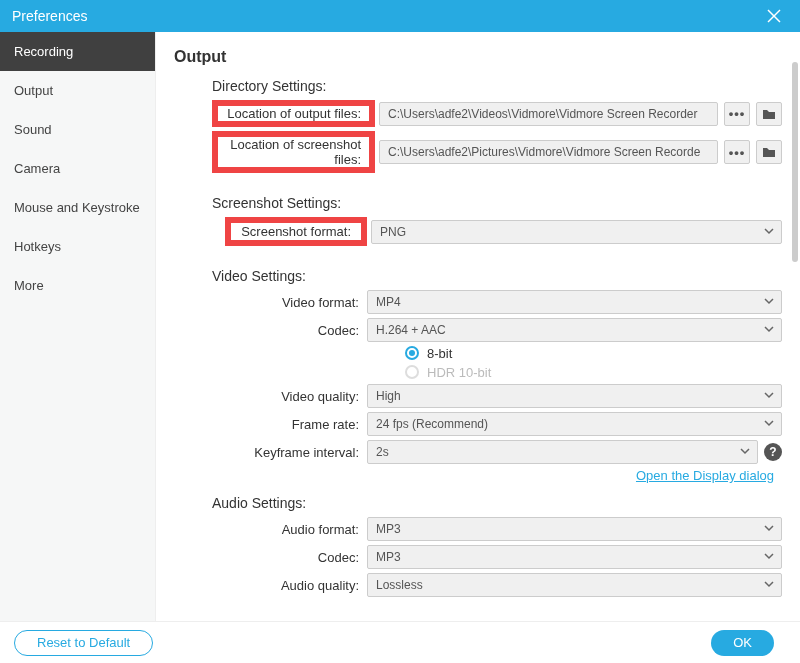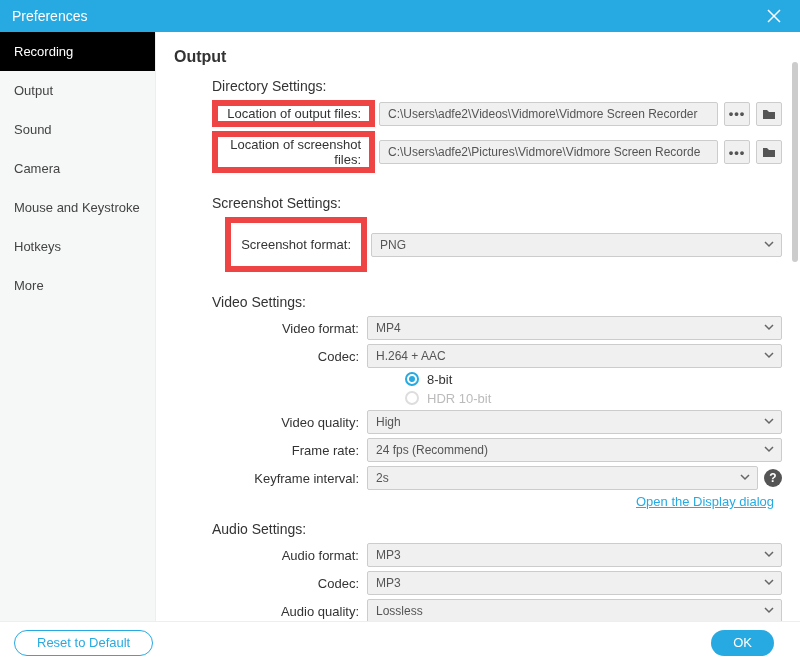--- a/index.html
+++ b/index.html
@@ -4,21 +4,21 @@
 <style>
   * { box-sizing: border-box; margin: 0; padding: 0; font-family: -apple-system, "Segoe UI", Arial, sans-serif; }
   body { width: 800px; height: 663px; background: #fff; overflow: hidden; font-size: 13px; color: #333; }
   .titlebar { height: 32px; background: #27aae1; color: #fff; display: flex; align-items: center; padding: 0 12px; }
   .titlebar .title { flex: 1; font-size: 14px; }
   .close-btn { width: 28px; height: 28px; display: flex; align-items: center; justify-content: center; cursor: pointer; }
   .close-btn svg { stroke: #fff; }
   .body { display: flex; height: 589px; }
   .sidebar { width: 156px; background: #f6f7f7; border-right: 1px solid #eee; padding-top: 0; }
   .side-item { padding: 12px 14px; font-size: 13px; color: #444; cursor: pointer; }
-  .side-item.active { background: #000000; color: #fff; }
+  .side-item.active { background: #404040; color: #fff; }
   .main { flex: 1; padding: 16px 18px 10px 18px; overflow-y: auto; position: relative; }
   .main-scroll { position: absolute; right: 2px; top: 30px; width: 6px; height: 200px; background: #ccc; border-radius: 3px; }
   h2.page-title { font-size: 16px; font-weight: 600; margin-bottom: 12px; }
   .section-title { font-size: 14px; margin: 8px 0 6px 38px; color: #333; }
   .row { display: flex; align-items: center; margin: 4px 0 4px 38px; }
   .label { width: 155px; text-align: right; padding-right: 8px; font-size: 13px; color: #333; }
   .field { flex: 1; height: 24px; background: #f0f0f0; border: 1px solid #ccc; border-radius: 2px; display: flex; align-items: center; padding: 0 8px; font-size: 12px; color: #555; overflow: hidden; white-space: nowrap; }
   .select { position: relative; cursor: pointer; }
   .select .chev { position: absolute; right: 6px; top: 4px; }
   .icon-btn { width: 26px; height: 24px; margin-left: 6px; background: #f0f0f0; border: 1px solid #ccc; border-radius: 2px; display: flex; align-items: center; justify-content: center; cursor: pointer; }
@@ -95,21 +95,21 @@
         <svg width="14" height="12" viewBox="0 0 14 12" fill="#555">
             <path d="M1 2h4l2 2h6v7H1z"></path>
           </svg>
       </div>
     </div>
 
     <div class="sect-gap"></div>
     <div class="section-title">Screenshot Settings:</div>
     <div class="row">
       <div style="width:155px;text-align:right;padding-right:0;">
-        <span class="hl-box" style="padding:14px 10px;">Screenshot format:</span>
+        <span class="hl-box" style="padding:1px 10px;">Screenshot format:</span>
       </div>
       <div class="field select" style="margin-left:4px">
         <span>PNG</span>
         <span class="chev"><svg width="12" height="12" viewBox="0 0 12 12" fill="none" stroke-width="1.5">
               <polyline points="2,4 6,8 10,4"></polyline>
             </svg></span>
       </div>
     </div>
 
     <div class="sect-gap"></div>

